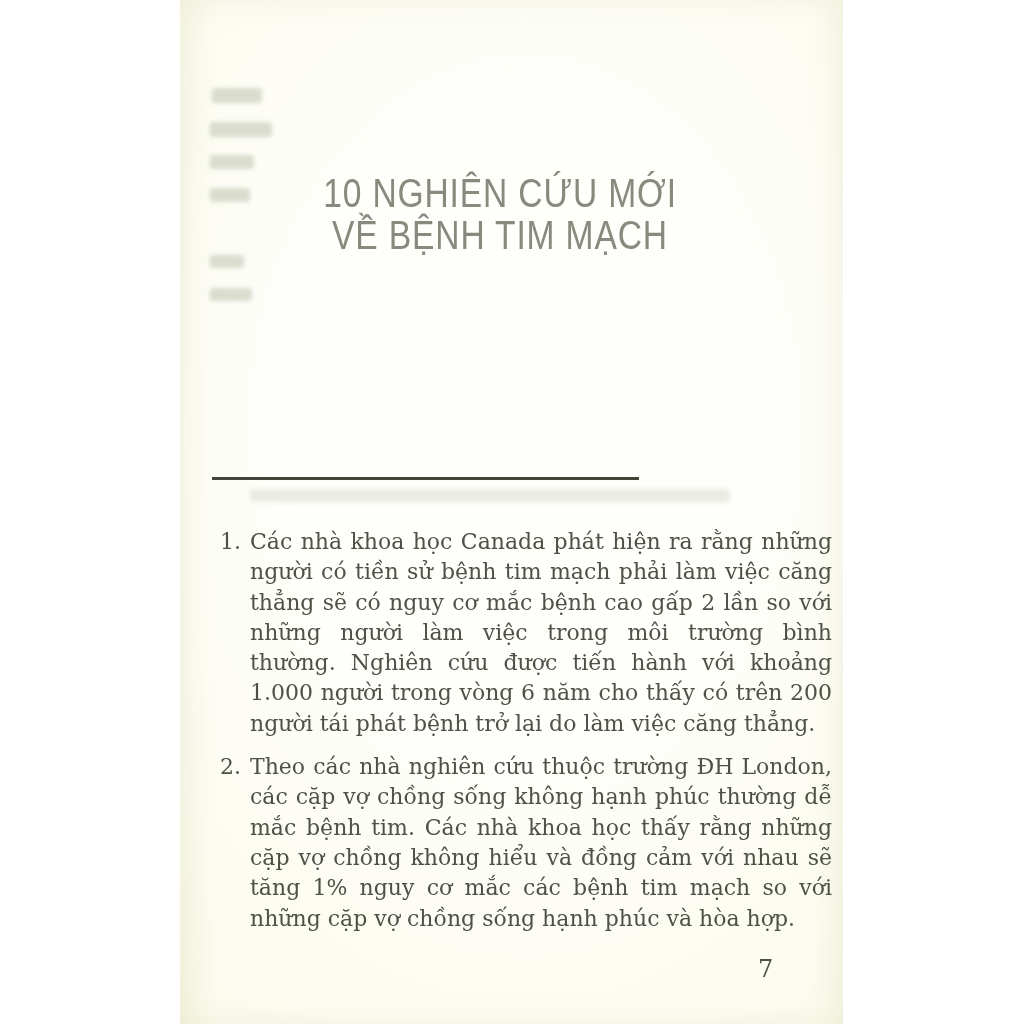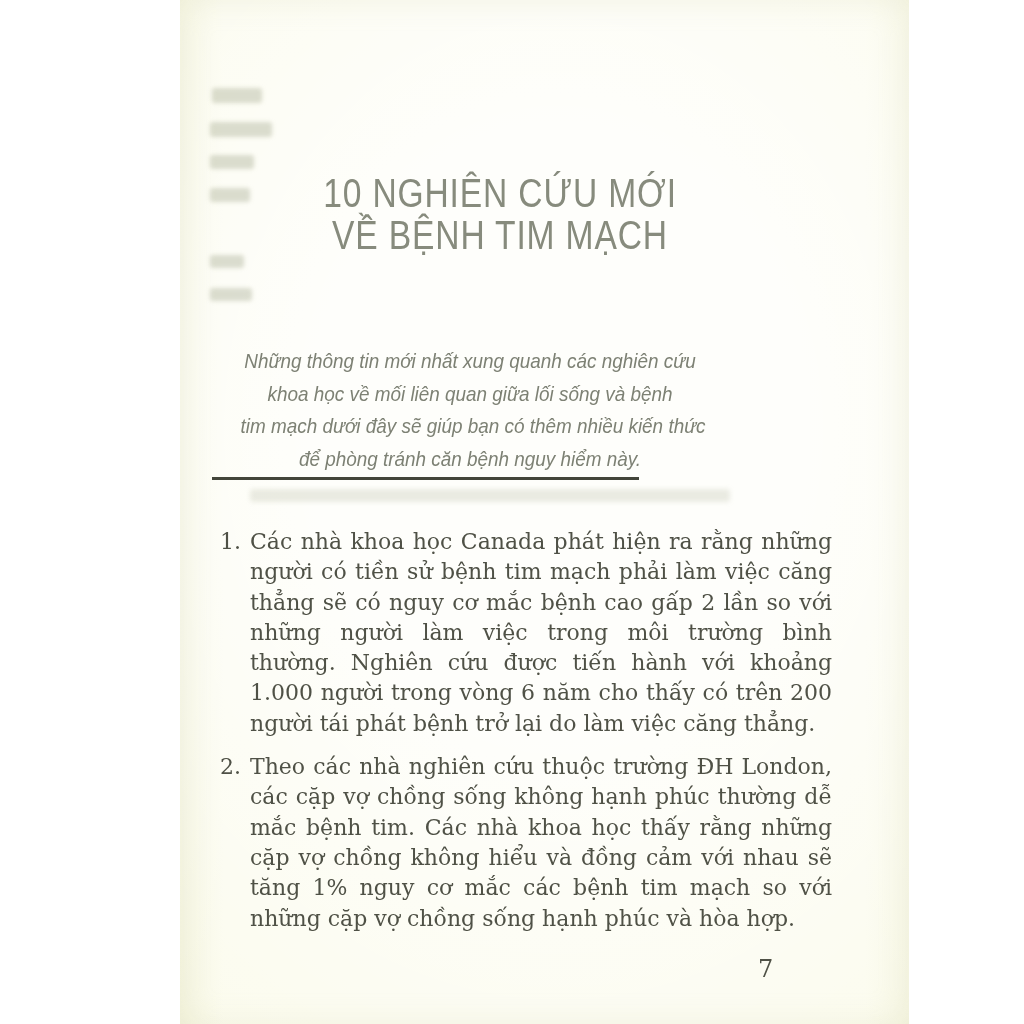--- a/index.html
+++ b/index.html
@@ -12,21 +12,21 @@
     position: relative;
     width: 1024px;
     height: 1024px;
     background: #ffffff;
     overflow: hidden;
   }
   .page {
     position: absolute;
     left: 180px;
     top: 0;
-    width: 729px;
+    width: 663px;
     height: 1024px;
     background-color: var(--page-background, #fbfbec);
     background-image:
       radial-gradient(120% 105% at 52% 42%, rgba(255,255,255,0.80) 28%, rgba(255,255,255,0.0) 75%),
       linear-gradient(90deg, rgba(238,238,208,0.55) 0%, rgba(255,255,255,0) 6%, rgba(255,255,255,0) 94%, rgba(240,240,212,0.45) 100%);
     box-shadow: inset 0 0 30px rgba(210,210,170,0.25);
   }
   
   .ghost {
     position: absolute;
@@ -133,26 +133,20 @@
     <div class="ghost g4"></div>
     <div class="ghost g5"></div>
     <div class="ghost g6"></div>
     <div class="ghost g7"></div>
 
     <h1 class="title">
       <span class="title-line">10 NGHIÊN CỨU MỚI</span>
       <span class="title-line">VỀ BỆNH TIM MẠCH</span>
     </h1>
 
-    <div class="intro">
-      <span class="intro-line">Những thông tin mới nhất xung quanh các nghiên cứu</span>
-      <span class="intro-line">khoa học về mối liên quan giữa lối sống và bệnh</span>
-      <span class="intro-line">tim mạch dưới đây sẽ giúp bạn có thêm nhiều kiến thức</span>
-      <span class="intro-line">để phòng tránh căn bệnh nguy hiểm này.</span>
-    </div>
 
     <div class="rule"></div>
 
     <ol class="items">
       <li class="item">
         <span class="item-number">1.</span>
         <span class="item-text">Các nhà khoa học Canada phát hiện ra rằng những người có tiền sử bệnh tim mạch phải làm việc căng thẳng sẽ có nguy cơ mắc bệnh cao gấp 2 lần so với những người làm việc trong môi trường bình thường. Nghiên cứu được tiến hành với khoảng 1.000 người trong vòng 6 năm cho thấy có trên 200 người tái phát bệnh trở lại do làm việc căng thẳng.</span>
       </li>
       <li class="item">
         <span class="item-number">2.</span>

